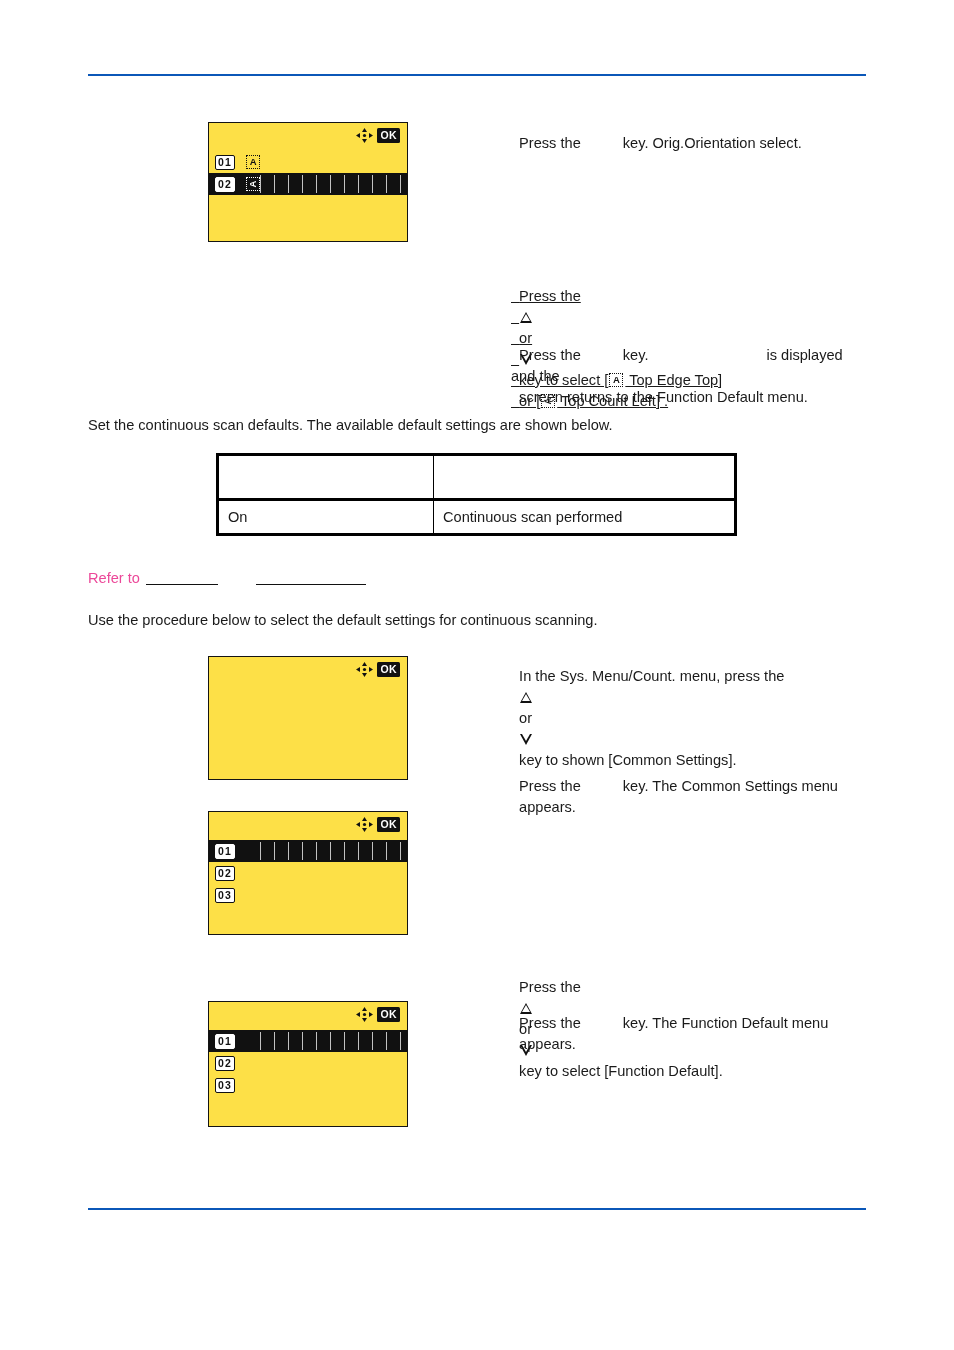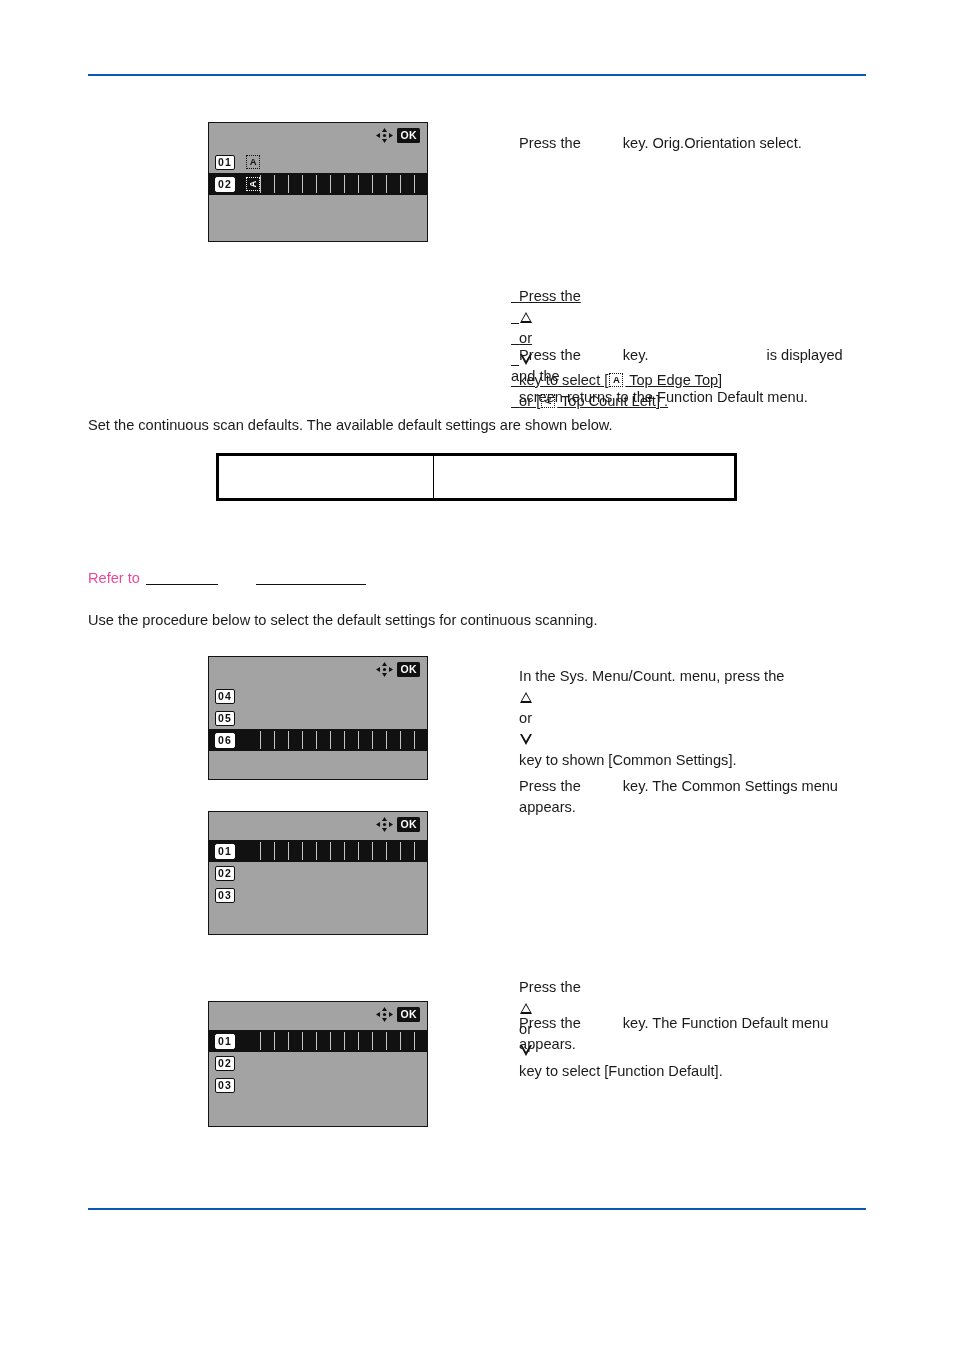--- a/index.html
+++ b/index.html
@@ -159,24 +159,24 @@
     height: 13px;
     vertical-align: -2px;
   }
   .blank.b1 { width: 72px; margin-left: 6px; }
   .blank.b2 { width: 110px; margin-left: 38px; }
 
   
   .lcd {
     position: absolute;
     left: 208px;
-    width: 220px;
+    width: 200px;
     height: 120px;
     border: 1.6px solid #141414;
-    background: #a3a3a3;
+    background: #fde047;
     box-sizing: border-box;
   }
   .lcd-top {
     position: absolute;
     right: 7px;
     top: 5px;
     display: flex;
     align-items: center;
     gap: 4px;
   }
@@ -321,20 +321,24 @@
 </div>
 
 <div class="para left-para" style="top:415px;">Set the continuous scan defaults. The available default settings are shown below.</div>
 
 <table class="tbl">
   <tbody>
       <tr class="hdr">
     <td class="c1"></td>
     <td class="c2"></td>
   </tr>
+  <tr class="body last">
+    <td class="c1">On</td>
+    <td class="c2">Continuous scan performed</td>
+  </tr>
 </tbody>
   </table>
 
 <div class="refer">
   <span>Refer to</span><span class="blank b1"></span><span class="blank b2"></span>
 </div>
 
 <div class="para left-para" style="top:610px;">Use the procedure below to select the default settings for continuous scanning.</div>
 
 <div class="lcd" id="lcd1" style="top:656px;height:124px;">
@@ -343,31 +347,20 @@
       <svg width="17" height="15" viewBox="0 0 17 15">
         <polygon points="8.5,0 11,4 6,4" fill="#111"></polygon>
         <polygon points="8.5,15 11,11 6,11" fill="#111"></polygon>
         <polygon points="0,7.5 4,5 4,10" fill="#111"></polygon>
         <polygon points="17,7.5 13,5 13,10" fill="#111"></polygon>
         <circle cx="8.5" cy="7.5" r="1.6" fill="#111"></circle>
       </svg>
     </span>
     <span class="okbox">OK</span>
   </div>
-  <div class="rows">
-    <div class="row">
-      <span class="num">04</span>
-    </div>
-    <div class="row">
-      <span class="num">05</span>
-    </div>
-    <div class="row sel">
-      <span class="num">06</span>
-    </div>
-  </div>
 </div>
 
 <div class="para right-col" style="top:645px;">
   <span>In the Sys. Menu/Count. menu, press the</span>
   <span class="tri"></span>
   <span>or</span>
   <span class="tri down"></span>
   <span>key to shown [Common Settings].</span>
 </div>
 

